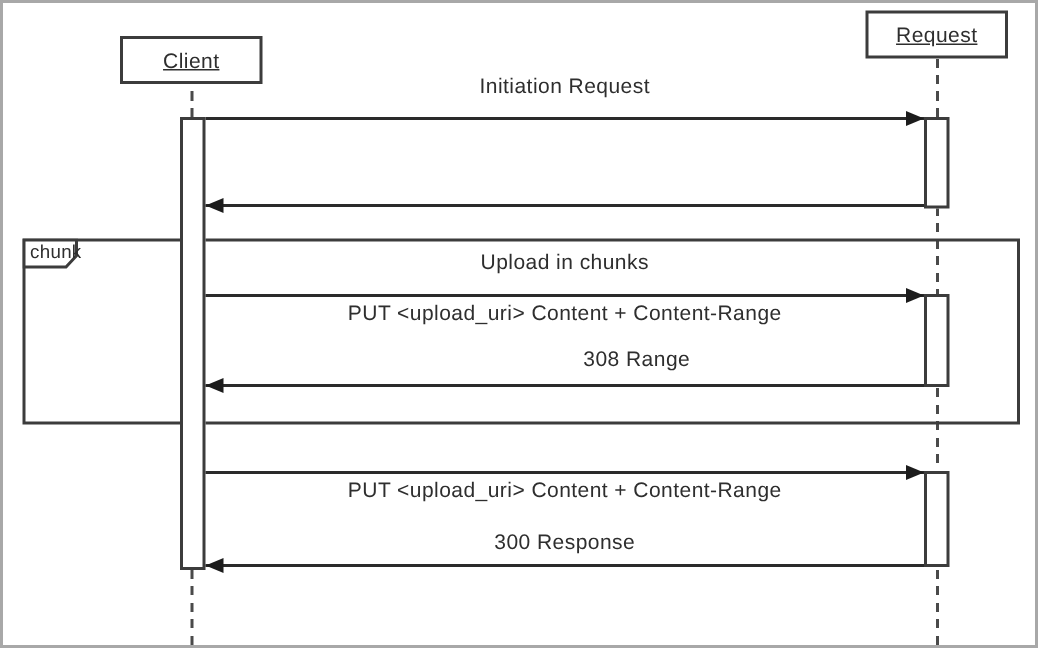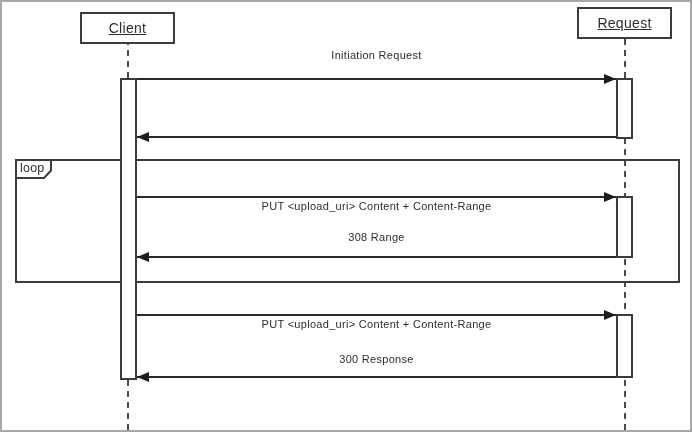--- a/index.html
+++ b/index.html
@@ -25,21 +25,21 @@
   .msg-line {
     position:absolute; left:135px; width:479px; height:0;
     border-top:2px solid #2a2a2a; z-index:5;
   }
   .arr { position:absolute; width:0; height:0; z-index:6;
     border-top:5px solid transparent; border-bottom:5px solid transparent; }
   .arr.right { border-left:12px solid #1c1c1c; }
   .arr.left  { border-right:12px solid #1c1c1c; }
   .msg-label {
     position:absolute; left:135px; width:479px; text-align:center;
-    font-size:11px; letter-spacing:0.3px; z-index:7; white-space:nowrap;
+    font-size:14px; letter-spacing:0.3px; z-index:7; white-space:nowrap;
   }
   .loop-frame {
     position:absolute; left:13px; top:157px; width:665px; height:124px;
     box-sizing:border-box; border:2px solid #3c3c3c; z-index:2;
   }
   .loop-pentagon { position:absolute; left:13px; top:157px; z-index:3; }
   .loop-label {
     position:absolute; left:18px; top:159px; z-index:3;
     font-size:12.5px; letter-spacing:0.2px;
   }
@@ -49,44 +49,45 @@
 
 <div class="canvas">
 
   <div class="lifeline" style="left:125px;"></div>
   <div class="lifeline" style="left:622px;"></div>
 
   <div class="loop-frame"></div>
   <svg class="loop-pentagon" width="40" height="21">
     <path d="M1,1 H36 V11.5 L29,19 H1 Z" fill="#ffffff" stroke="#3c3c3c" stroke-width="2"></path>
   </svg>
-  <div class="loop-label">loop</div>
+  <div class="loop-label">chunk</div>
 
-  <div class="actor-box" style="left:78px; top:10px;align-items:center;">
+  <div class="actor-box" style="left:78px; top:22px;align-items:center;">
     <span>Client</span>
   </div>
   <div class="actor-box" style="left:575px; top:5px;">
     <span>Request</span>
   </div>
 
   <div class="activation" style="left:118px; top:76px; height:302px;"></div>
   <div class="activation" style="left:614px; top:76px; height:61px;"></div>
   <div class="activation" style="left:614px; top:194px; height:62px;"></div>
   <div class="activation" style="left:614px; top:312px; height:64px;"></div>
 
   <div class="msg-label" style="top:47px;">Initiation Request</div>
   <div class="msg-line" style="top:76px;"></div>
   <div class="arr right" style="left:602px; top:72px;"></div>
   <div class="msg-line" style="top:134px;"></div>
   <div class="arr left" style="left:135px; top:130px;"></div>
 
+  <div class="msg-label" style="top:164px;">Upload in chunks</div>
   <div class="msg-line" style="top:194px;"></div>
   <div class="arr right" style="left:602px; top:190px;"></div>
   <div class="msg-label" style="top:198px;">PUT &lt;upload_uri&gt; Content + Content-Range</div>
-  <div class="msg-label" style="top:229px;">308 Range</div>
+  <div class="msg-label" style="top:229px;margin-left:48px;">308 Range</div>
   <div class="msg-line" style="top:254px;"></div>
   <div class="arr left" style="left:135px; top:250px;"></div>
 
   <div class="msg-line" style="top:312px;"></div>
   <div class="arr right" style="left:602px; top:308px;"></div>
   <div class="msg-label" style="top:316px;">PUT &lt;upload_uri&gt; Content + Content-Range</div>
   <div class="msg-label" style="top:351px;">300 Response</div>
   <div class="msg-line" style="top:374px;"></div>
   <div class="arr left" style="left:135px; top:370px;"></div>
 

